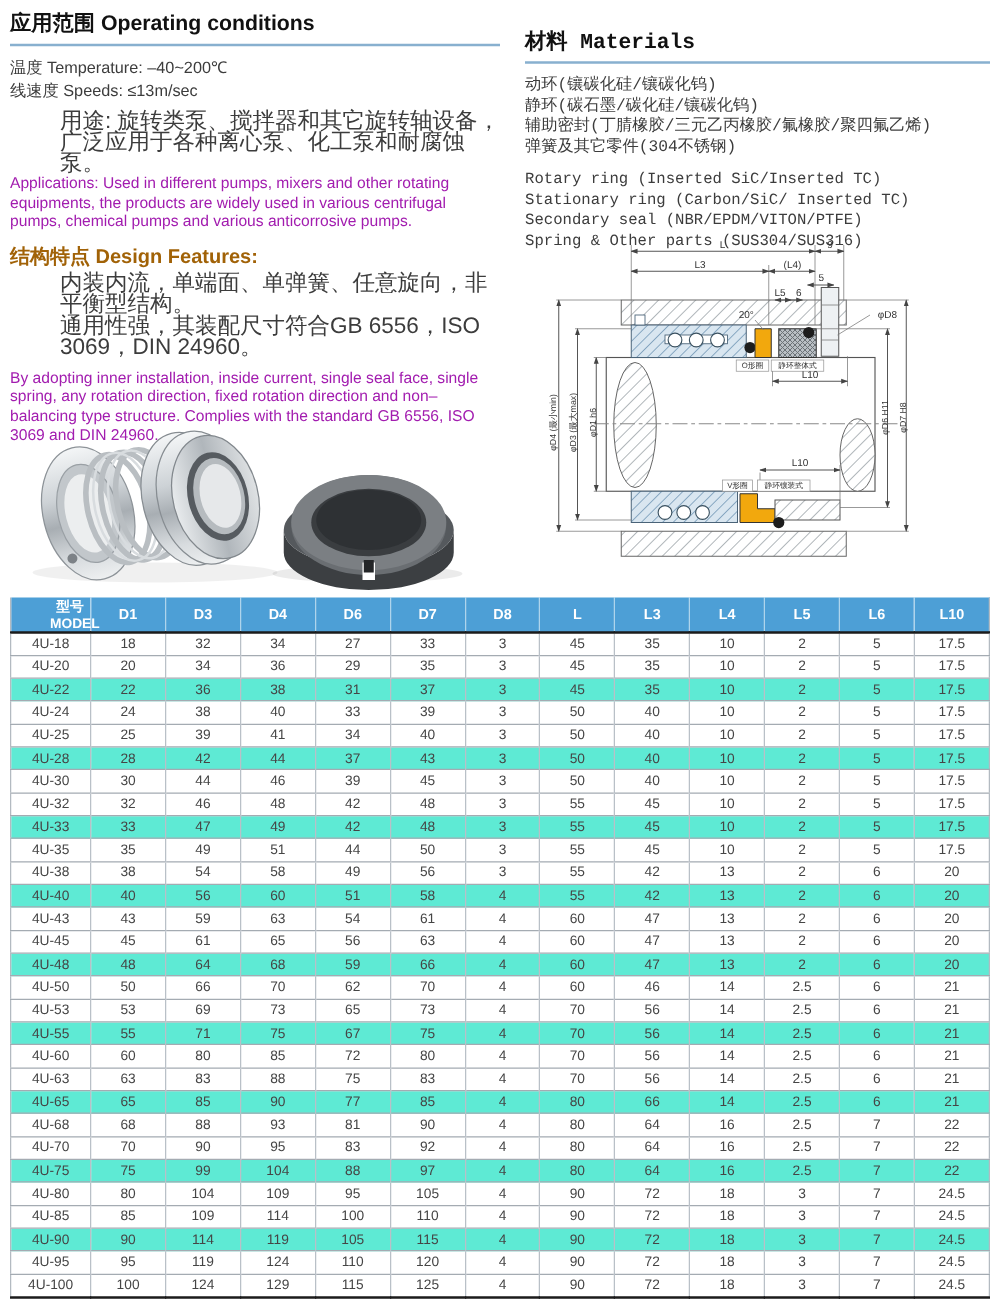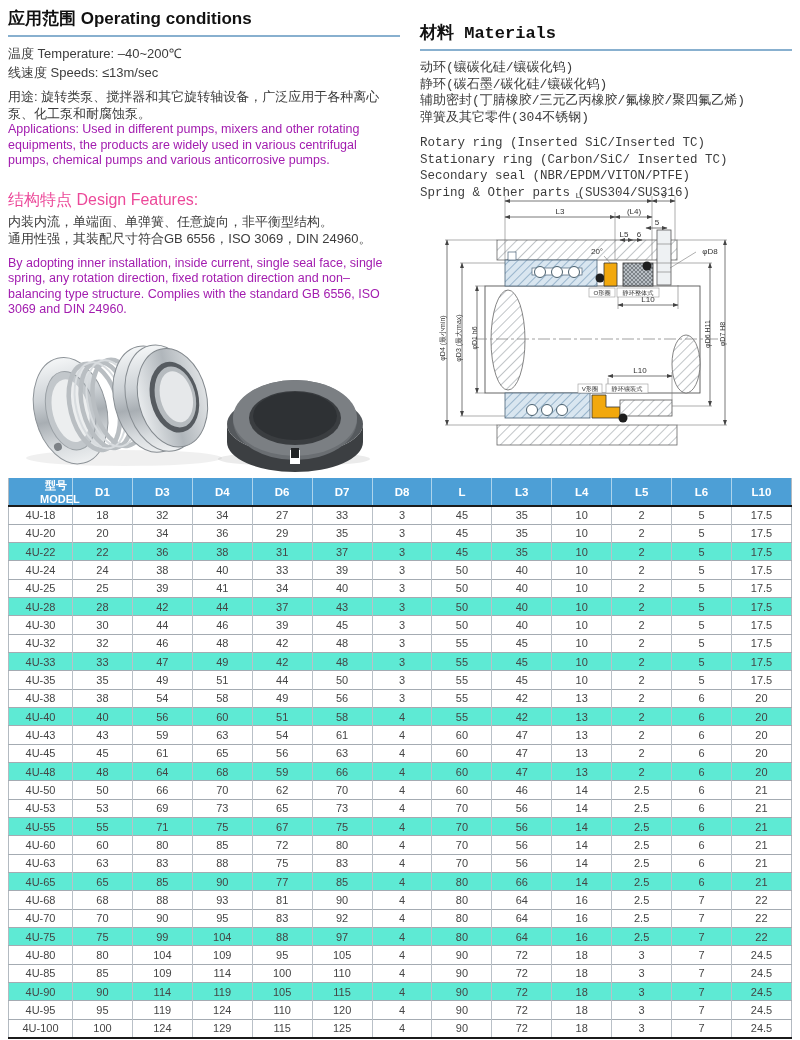--- a/index.html
+++ b/index.html
@@ -7,23 +7,23 @@
   .page { position:relative; width:800px; height:1040px; background:#fff; overflow:hidden; }
 
   .sec-title { font-size:17px; font-weight:bold; color:#111; letter-spacing:0; }
   .rule { border-bottom:2px solid #88b0cf; margin-top:5px; }
 
   #operating { position:absolute; left:8px; top:7px; width:392px; }
   #materials { position:absolute; left:420px; top:21px; width:372px;font-family:Liberation Mono, monospace; }
 
   .cond-line { font-size:13px; line-height:18.5px; color:#3c3c3c; }
   .cond-block { margin-top:8px; }
-  .cn-par  { font-size:13px; line-height:17px; color:#3c3c3c; margin-top:6px; }
+  .cn-par  { font-size:18px; line-height:17px; color:#3c3c3c; margin-top:6px;margin-left:40px; }
   .en-par  { font-size:12.5px; line-height:15.5px; color:#a21caf; }
-  .feat-title { font-size:16px; font-weight:normal; color:#ec4899; margin-top:21px; }
+  .feat-title { font-size:16px; font-weight:bold; color:#a16207; margin-top:9px; }
   .feat-en { margin-top:9px; }
 
   .mat-cn { font-size:13px; line-height:16.5px; color:#3c3c3c; margin-top:9px; }
   .mat-en { font-size:12.5px; line-height:16.5px; color:#3c3c3c; margin-top:9px; }
 
   #photo   { position:absolute; left:12px;  top:330px; width:378px; height:144px; }
   #diagram { position:absolute; left:420px; top:188px; width:372px; height:287px; }
 
   #spec-table { position:absolute; left:8px; top:478px; width:784px;
                 border-collapse:collapse; table-layout:fixed;

